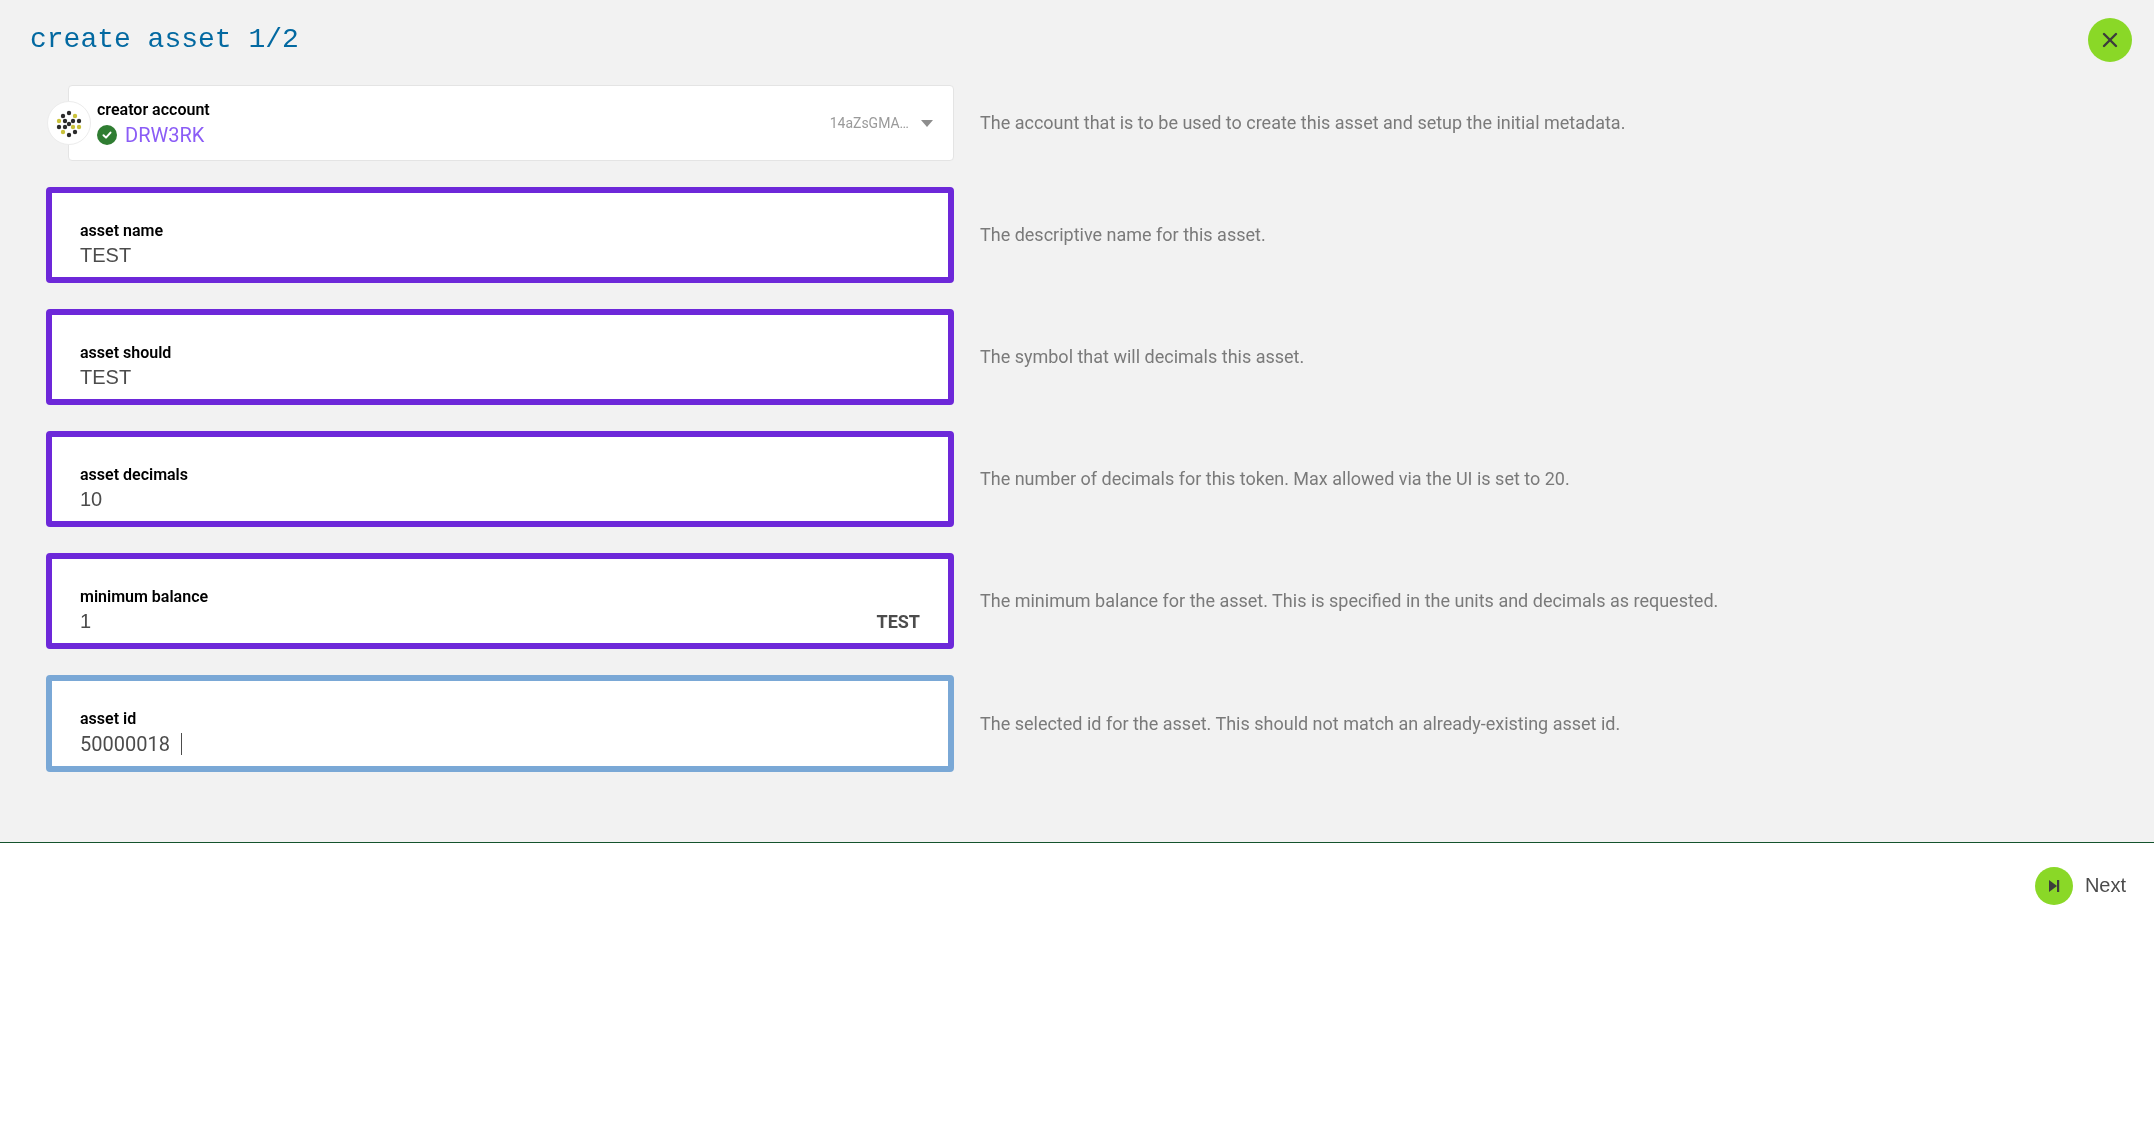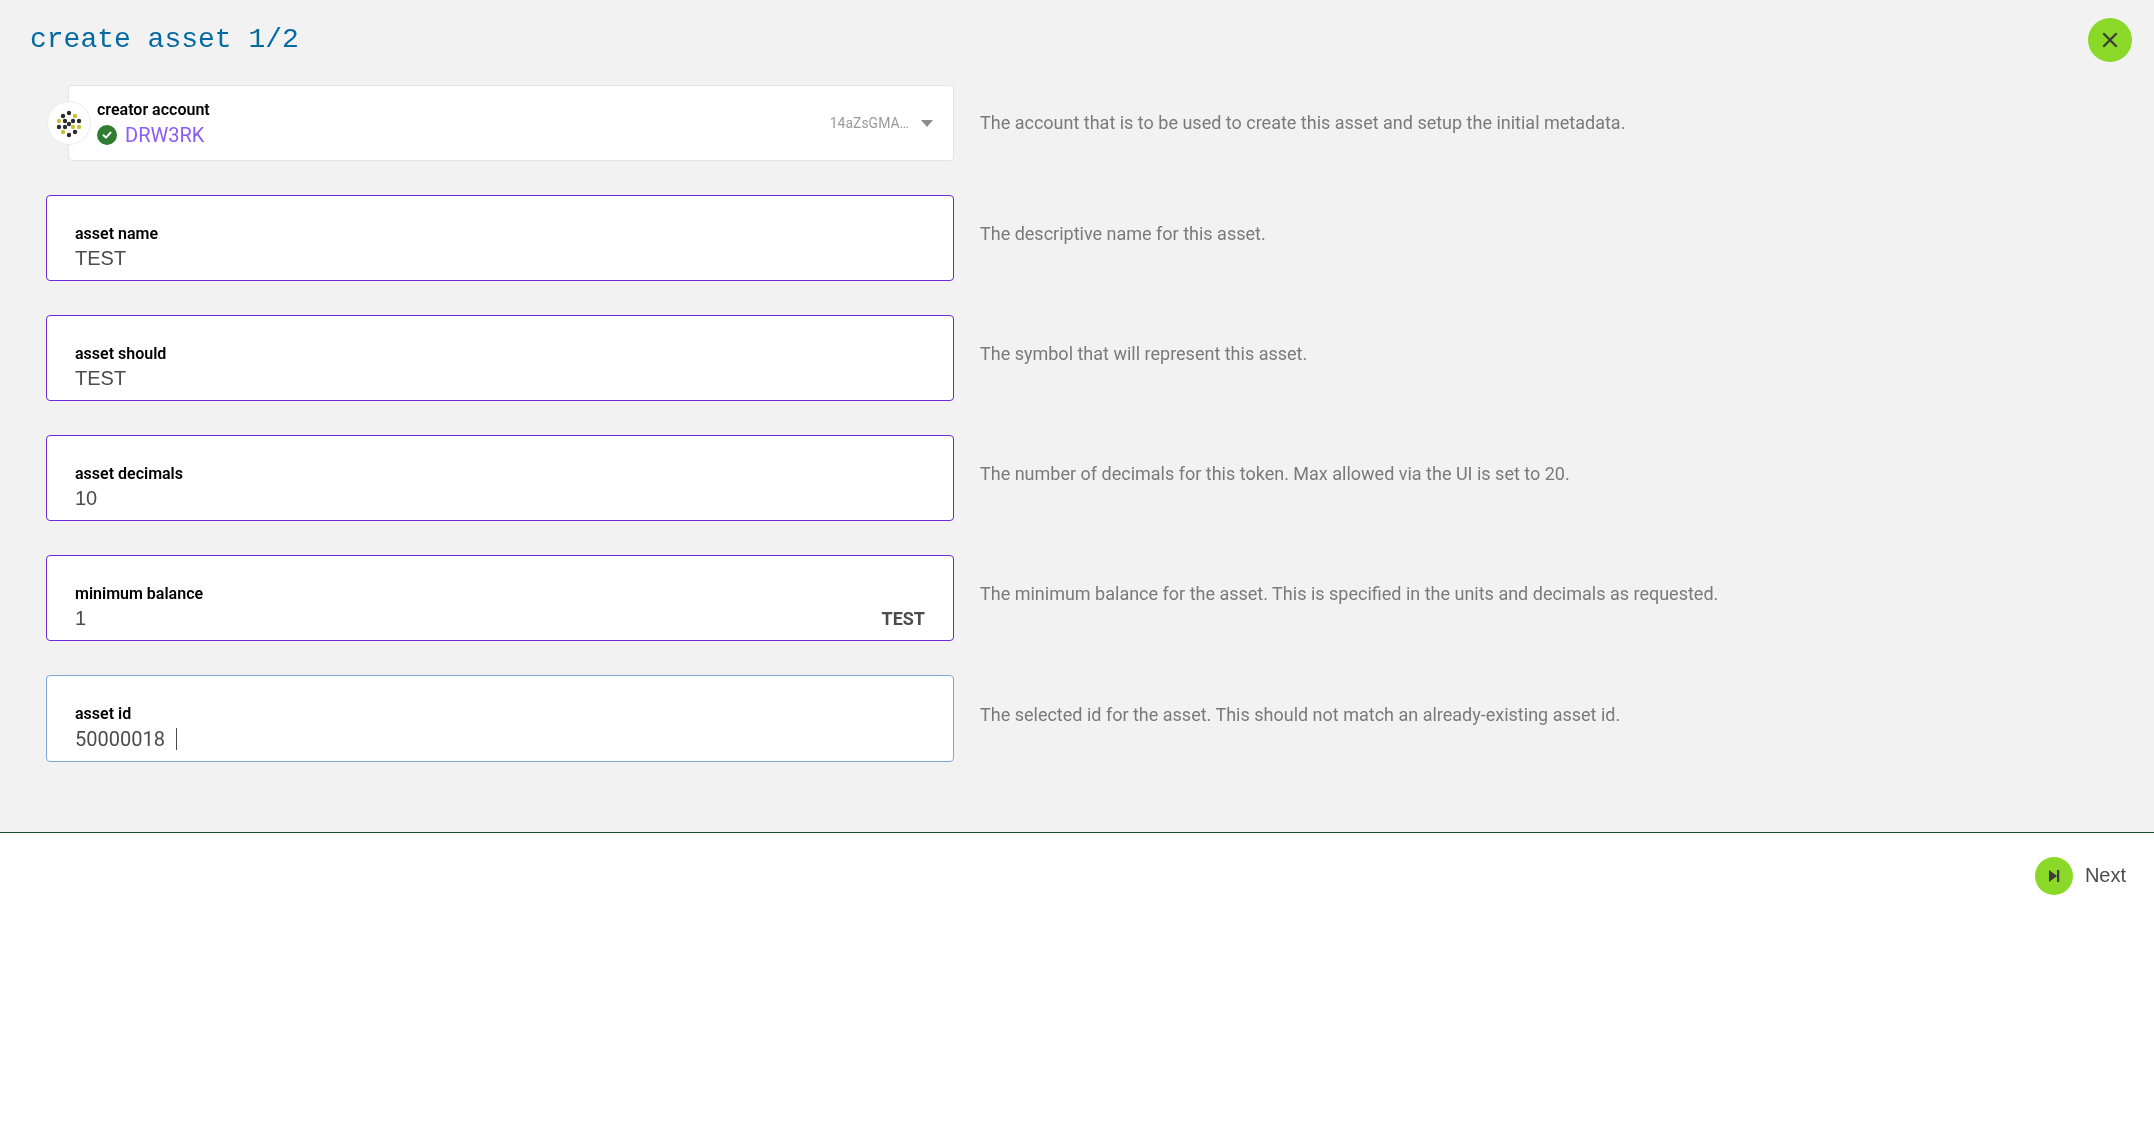--- a/index.html
+++ b/index.html
@@ -56,29 +56,28 @@
     display: flex;
     align-items: center;
     color: #7a7a7a;
     font-size: 18px;
     line-height: 1.3;
     padding-right: 10px;
   }
 
   .field-box {
     background: #ffffff;
-    border: 1px solid #6d28d9;
+    border: 6px solid #6d28d9;
     border-radius: 4px;
     padding: 28px 28px 10px 28px;
     position: relative;
     min-height: 70px;
     display: flex;
     flex-direction: column;
     justify-content: center;
-    margin-top: 8px;
   }
   .field-box.focused {
     border-color: #7aa8d6;
   }
   .field-label {
     font-size: 16px;
     font-weight: 600;
     color: #000000;
     margin-bottom: 4px;
   }
@@ -283,21 +282,21 @@
       <div class="desc-col">The descriptive name for this asset.</div>
     </div>
 
     <div class="row">
       <div class="field-col">
         <div class="field-box">
           <div class="field-label">asset should</div>
           <input class="field-value" type="text" value="TEST" style="">
         </div>
       </div>
-      <div class="desc-col">The symbol that will represent this asset.</div>
+      <div class="desc-col">The symbol that will decimals this asset.</div>
     </div>
 
     <div class="row">
       <div class="field-col">
         <div class="field-box">
           <div class="field-label">asset decimals</div>
           <input class="field-value" type="text" value="10" style="">
         </div>
       </div>
       <div class="desc-col">The number of decimals for this token. Max allowed via the UI is set to 20.</div>

